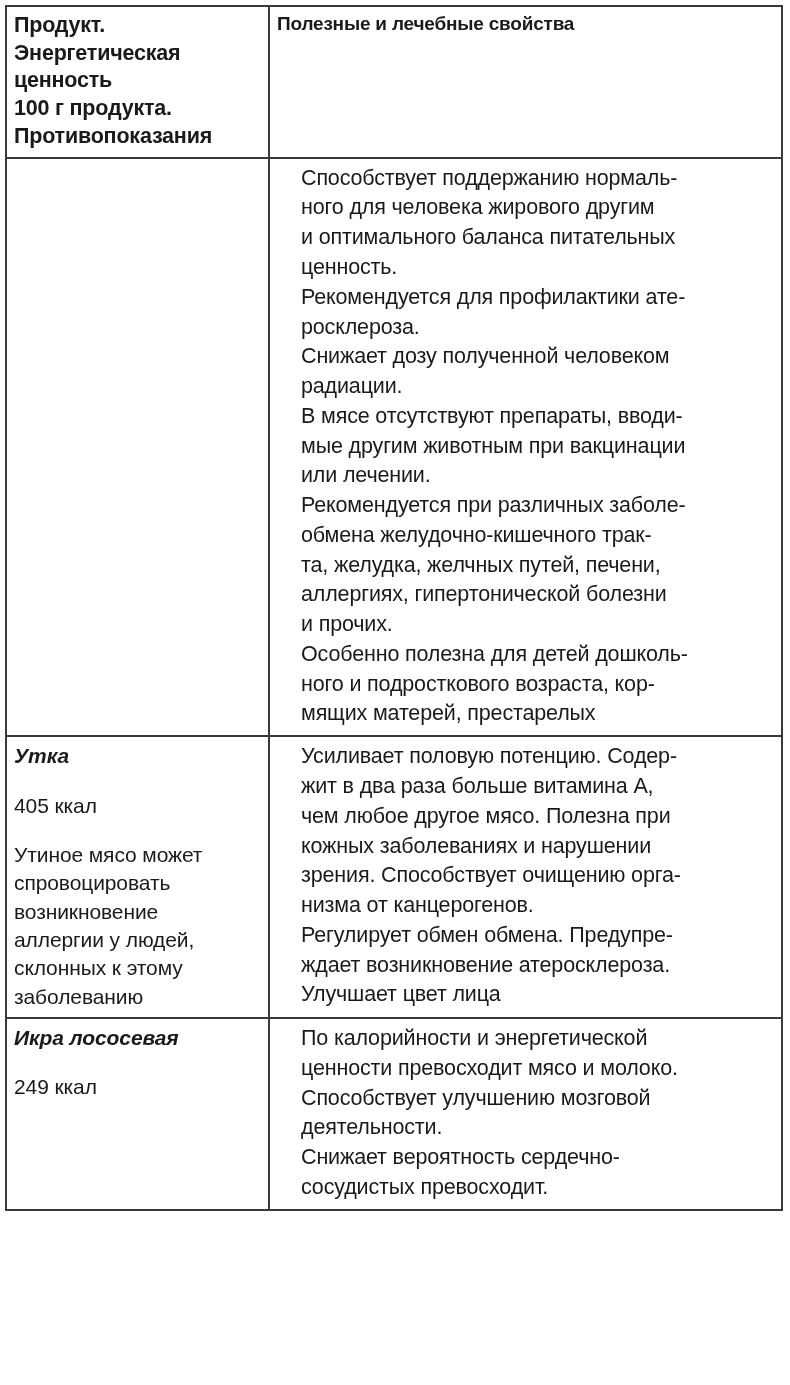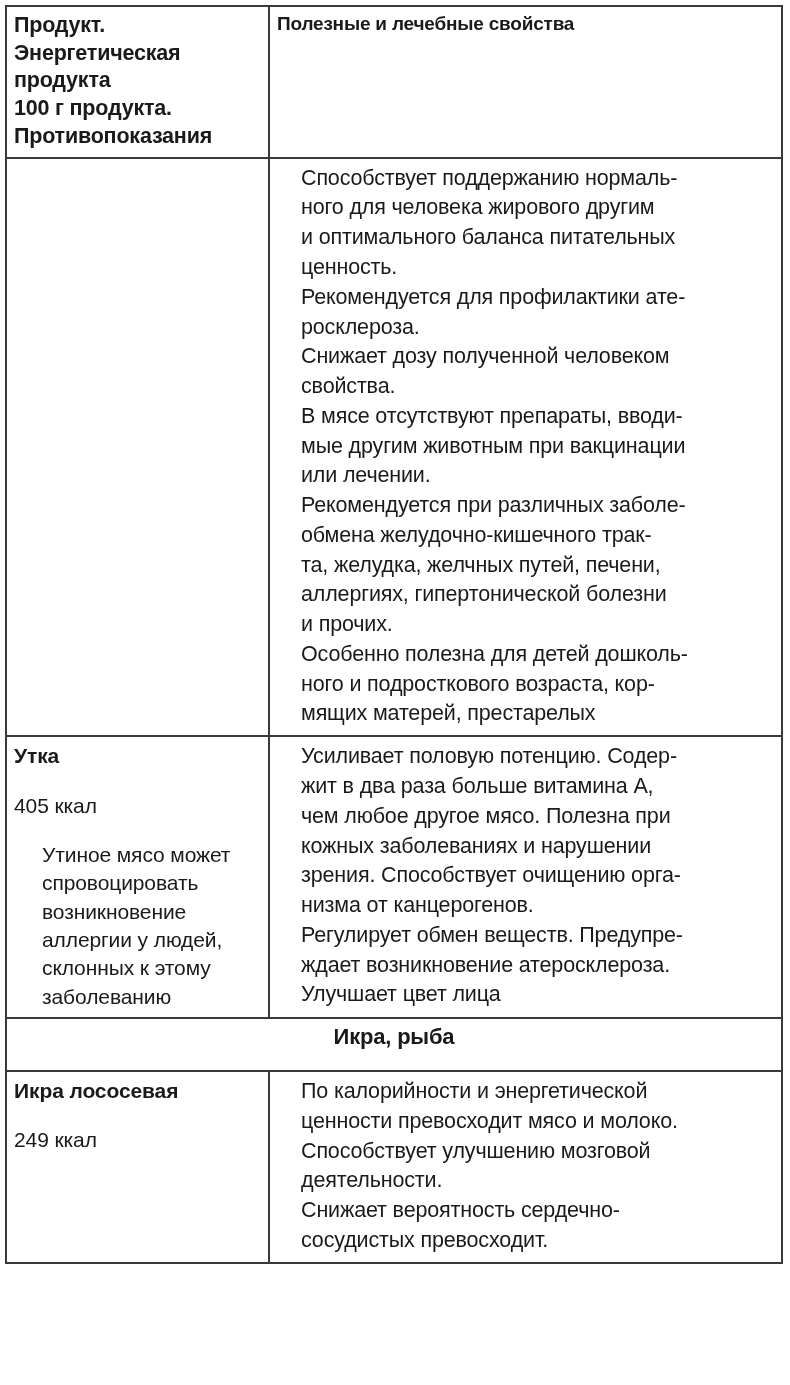--- a/index.html
+++ b/index.html
@@ -73,24 +73,25 @@
   .product-cell {
     font-size: 21px;
     line-height: 1.35;
     letter-spacing: -0.1px;
     padding-top: 8px;
   }
   .product-cell .name {
     display: block;
     font-weight: bold;
     white-space: pre;
+    font-style: italic;
   }
   .product-cell .spacer { display: block; height: 21px; }
   .product-cell .kcal { display: block; white-space: pre; }
-  .product-cell .contra { display: block; margin-left: 28px; }
+  .product-cell .contra { display: block; }
   .product-cell .contra .cline { display: block; white-space: pre; }
 
   .empty-cell { padding: 0; }
 
   
   .section-cell {
     text-align: center;
     font-weight: bold;
     font-size: 22px;
     font-stretch: condensed;
@@ -109,40 +110,40 @@
     <colgroup>
       <col class="col-product">
       <col class="col-props">
     </colgroup>
     <tbody>
 
       <tr>
         <td class="header-cell">
           <span class="hline">Продукт.</span>
           <span class="hline">Энергетическая</span>
-          <span class="hline">продукта</span>
+          <span class="hline">ценность</span>
           <span class="hline">100 г продукта.</span>
           <span class="hline">Противопоказания</span>
         </td>
         <td class="header-cell-props">
           <span class="hline">Полезные и лечебные свойства</span>
         </td>
       </tr>
 
       <tr>
         <td class="product-cell empty-cell"></td>
         <td class="prop-cell">
           <span class="pline">Способствует поддержанию нормаль-</span>
           <span class="pline">ного для человека жирового другим</span>
           <span class="pline">и оптимального баланса питательных</span>
           <span class="pline">ценность.</span>
           <span class="pline">Рекомендуется для профилактики ате-</span>
           <span class="pline">росклероза.</span>
           <span class="pline">Снижает дозу полученной человеком</span>
-          <span class="pline">свойства.</span>
+          <span class="pline">радиации.</span>
           <span class="pline">В мясе отсутствуют препараты, вводи-</span>
           <span class="pline">мые другим животным при вакцинации</span>
           <span class="pline">или лечении.</span>
           <span class="pline">Рекомендуется при различных заболе-</span>
           <span class="pline">обмена желудочно-кишечного трак-</span>
           <span class="pline">та, желудка, желчных путей, печени,</span>
           <span class="pline">аллергиях, гипертонической болезни</span>
           <span class="pline">и прочих.</span>
           <span class="pline">Особенно полезна для детей дошколь-</span>
           <span class="pline">ного и подросткового возраста, кор-</span>
@@ -165,29 +166,26 @@
             <span class="cline">заболеванию</span>
           </span>
         </td>
         <td class="prop-cell">
           <span class="pline">Усиливает половую потенцию. Содер-</span>
           <span class="pline">жит в два раза больше витамина А,</span>
           <span class="pline">чем любое другое мясо. Полезна при</span>
           <span class="pline">кожных заболеваниях и нарушении</span>
           <span class="pline">зрения. Способствует очищению орга-</span>
           <span class="pline">низма от канцерогенов.</span>
-          <span class="pline">Регулирует обмен веществ. Предупре-</span>
+          <span class="pline">Регулирует обмен обмена. Предупре-</span>
           <span class="pline">ждает возникновение атеросклероза.</span>
           <span class="pline">Улучшает цвет лица</span>
         </td>
       </tr>
 
-      <tr>
-        <td class="section-cell" colspan="2">Икра, рыба</td>
-      </tr>
 
       <tr>
         <td class="product-cell">
           <span class="name">Икра лососевая</span>
           <span class="spacer"></span>
           <span class="kcal">249 ккал</span>
         </td>
         <td class="prop-cell">
           <span class="pline">По калорийности и энергетической</span>
           <span class="pline">ценности превосходит мясо и молоко.</span>

